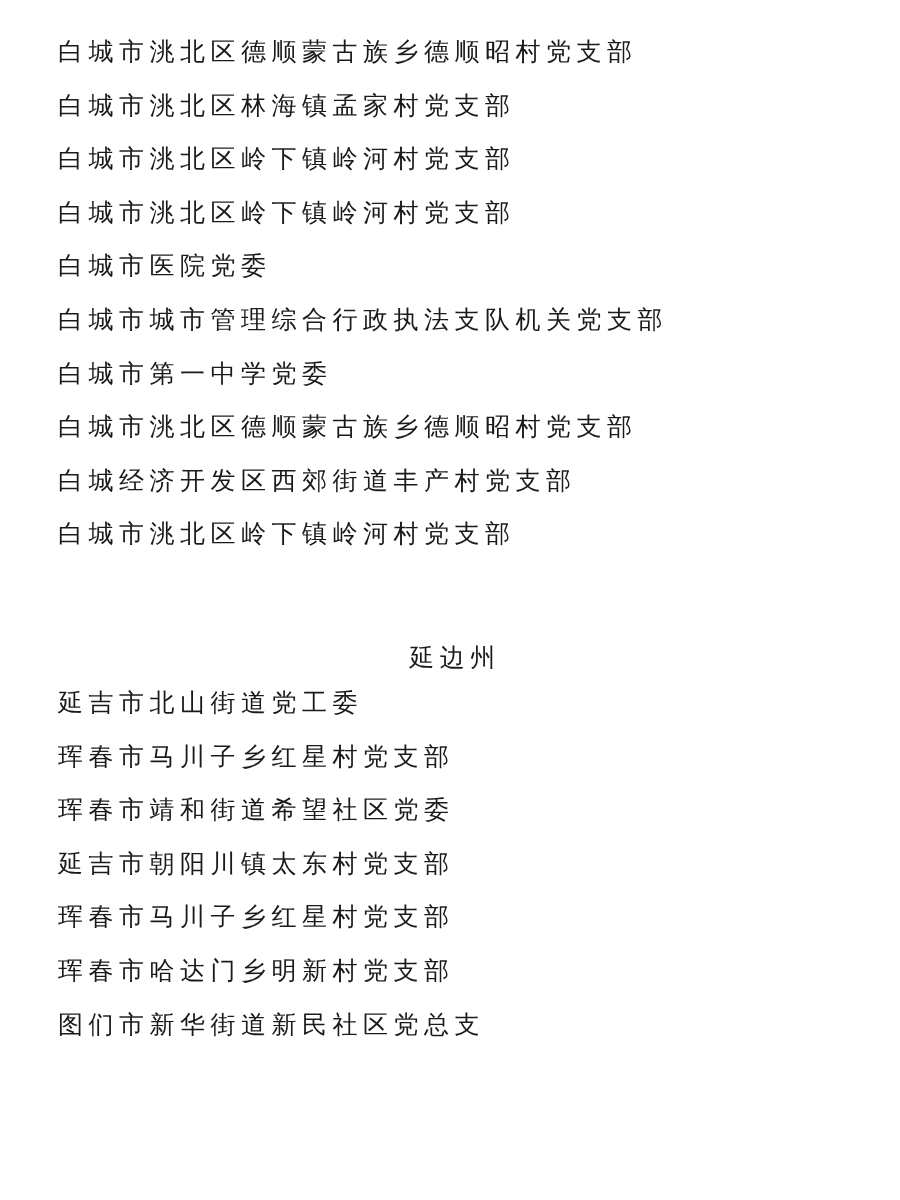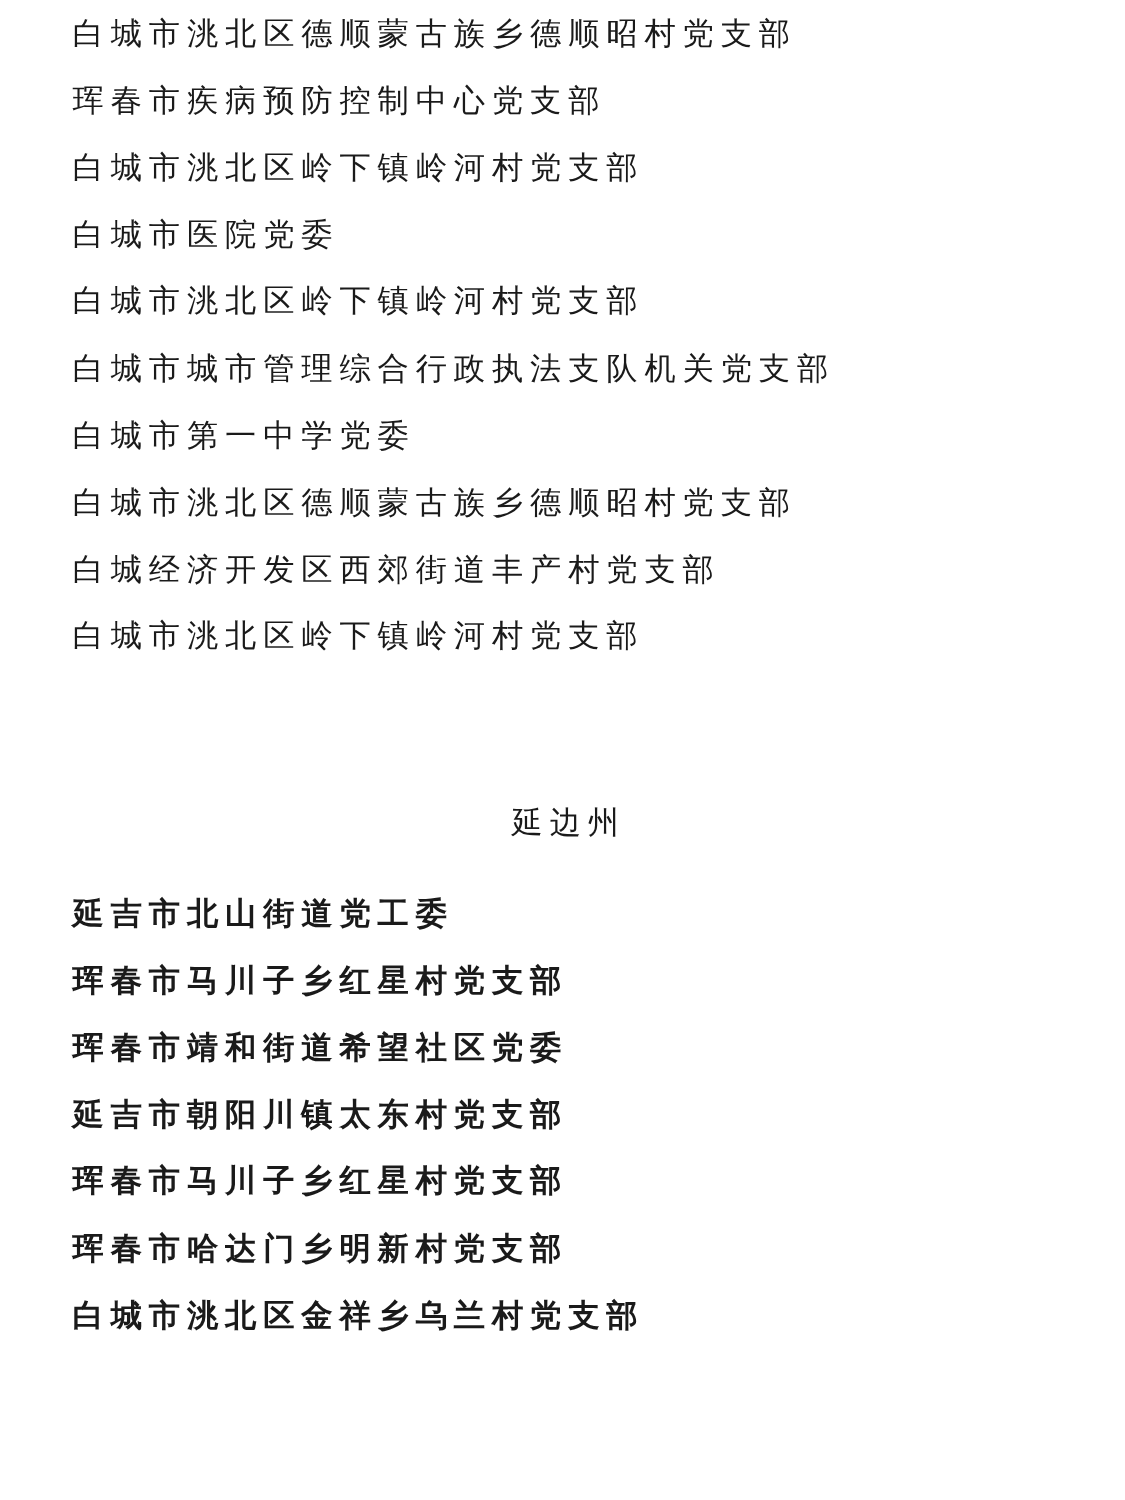--- a/index.html
+++ b/index.html
@@ -29,22 +29,22 @@
       padding: 0;
       list-style: none;
     }
     .list li {
       height: 53.6px;
       line-height: 53.6px;
       font-size: 25px;
       letter-spacing: 5.5px;
       white-space: nowrap;
     }
-    #group-1 { top: 0; }
-    #group-2 { top: 704px; font-weight: bold; }
+    #group-1 { top: 25px; }
+    #group-2 { top: 676px; }
     .section-heading {
       position: absolute;
       left: 0;
       width: 910px;
       top: 640px;
       height: 36px;
       line-height: 36px;
       text-align: center;
       font-size: 25px;
       letter-spacing: 5.5px;
@@ -52,36 +52,36 @@
       font-weight: normal;
     }
   </style>
 </head>
 <body>
 
 <div class="page">
 
   <ul class="list" id="group-1">
     <li>白城市洮北区德顺蒙古族乡德顺昭村党支部</li>
-    <li>珲春市疾病预防控制中心党支部</li>
+    <li>白城市洮北区林海镇孟家村党支部</li>
+    <li>白城市洮北区岭下镇岭河村党支部</li>
     <li>白城市洮北区岭下镇岭河村党支部</li>
     <li>白城市医院党委</li>
-    <li>白城市洮北区岭下镇岭河村党支部</li>
     <li>白城市城市管理综合行政执法支队机关党支部</li>
     <li>白城市第一中学党委</li>
     <li>白城市洮北区德顺蒙古族乡德顺昭村党支部</li>
     <li>白城经济开发区西郊街道丰产村党支部</li>
     <li>白城市洮北区岭下镇岭河村党支部</li>
   </ul>
 
   <h2 class="section-heading">延边州</h2>
 
   <ul class="list" id="group-2">
     <li>延吉市北山街道党工委</li>
     <li>珲春市马川子乡红星村党支部</li>
     <li>珲春市靖和街道希望社区党委</li>
     <li>延吉市朝阳川镇太东村党支部</li>
     <li>珲春市马川子乡红星村党支部</li>
     <li>珲春市哈达门乡明新村党支部</li>
-    <li>白城市洮北区金祥乡乌兰村党支部</li>
+    <li>图们市新华街道新民社区党总支</li>
   </ul>
 
 </div>
 
 </body></html>

